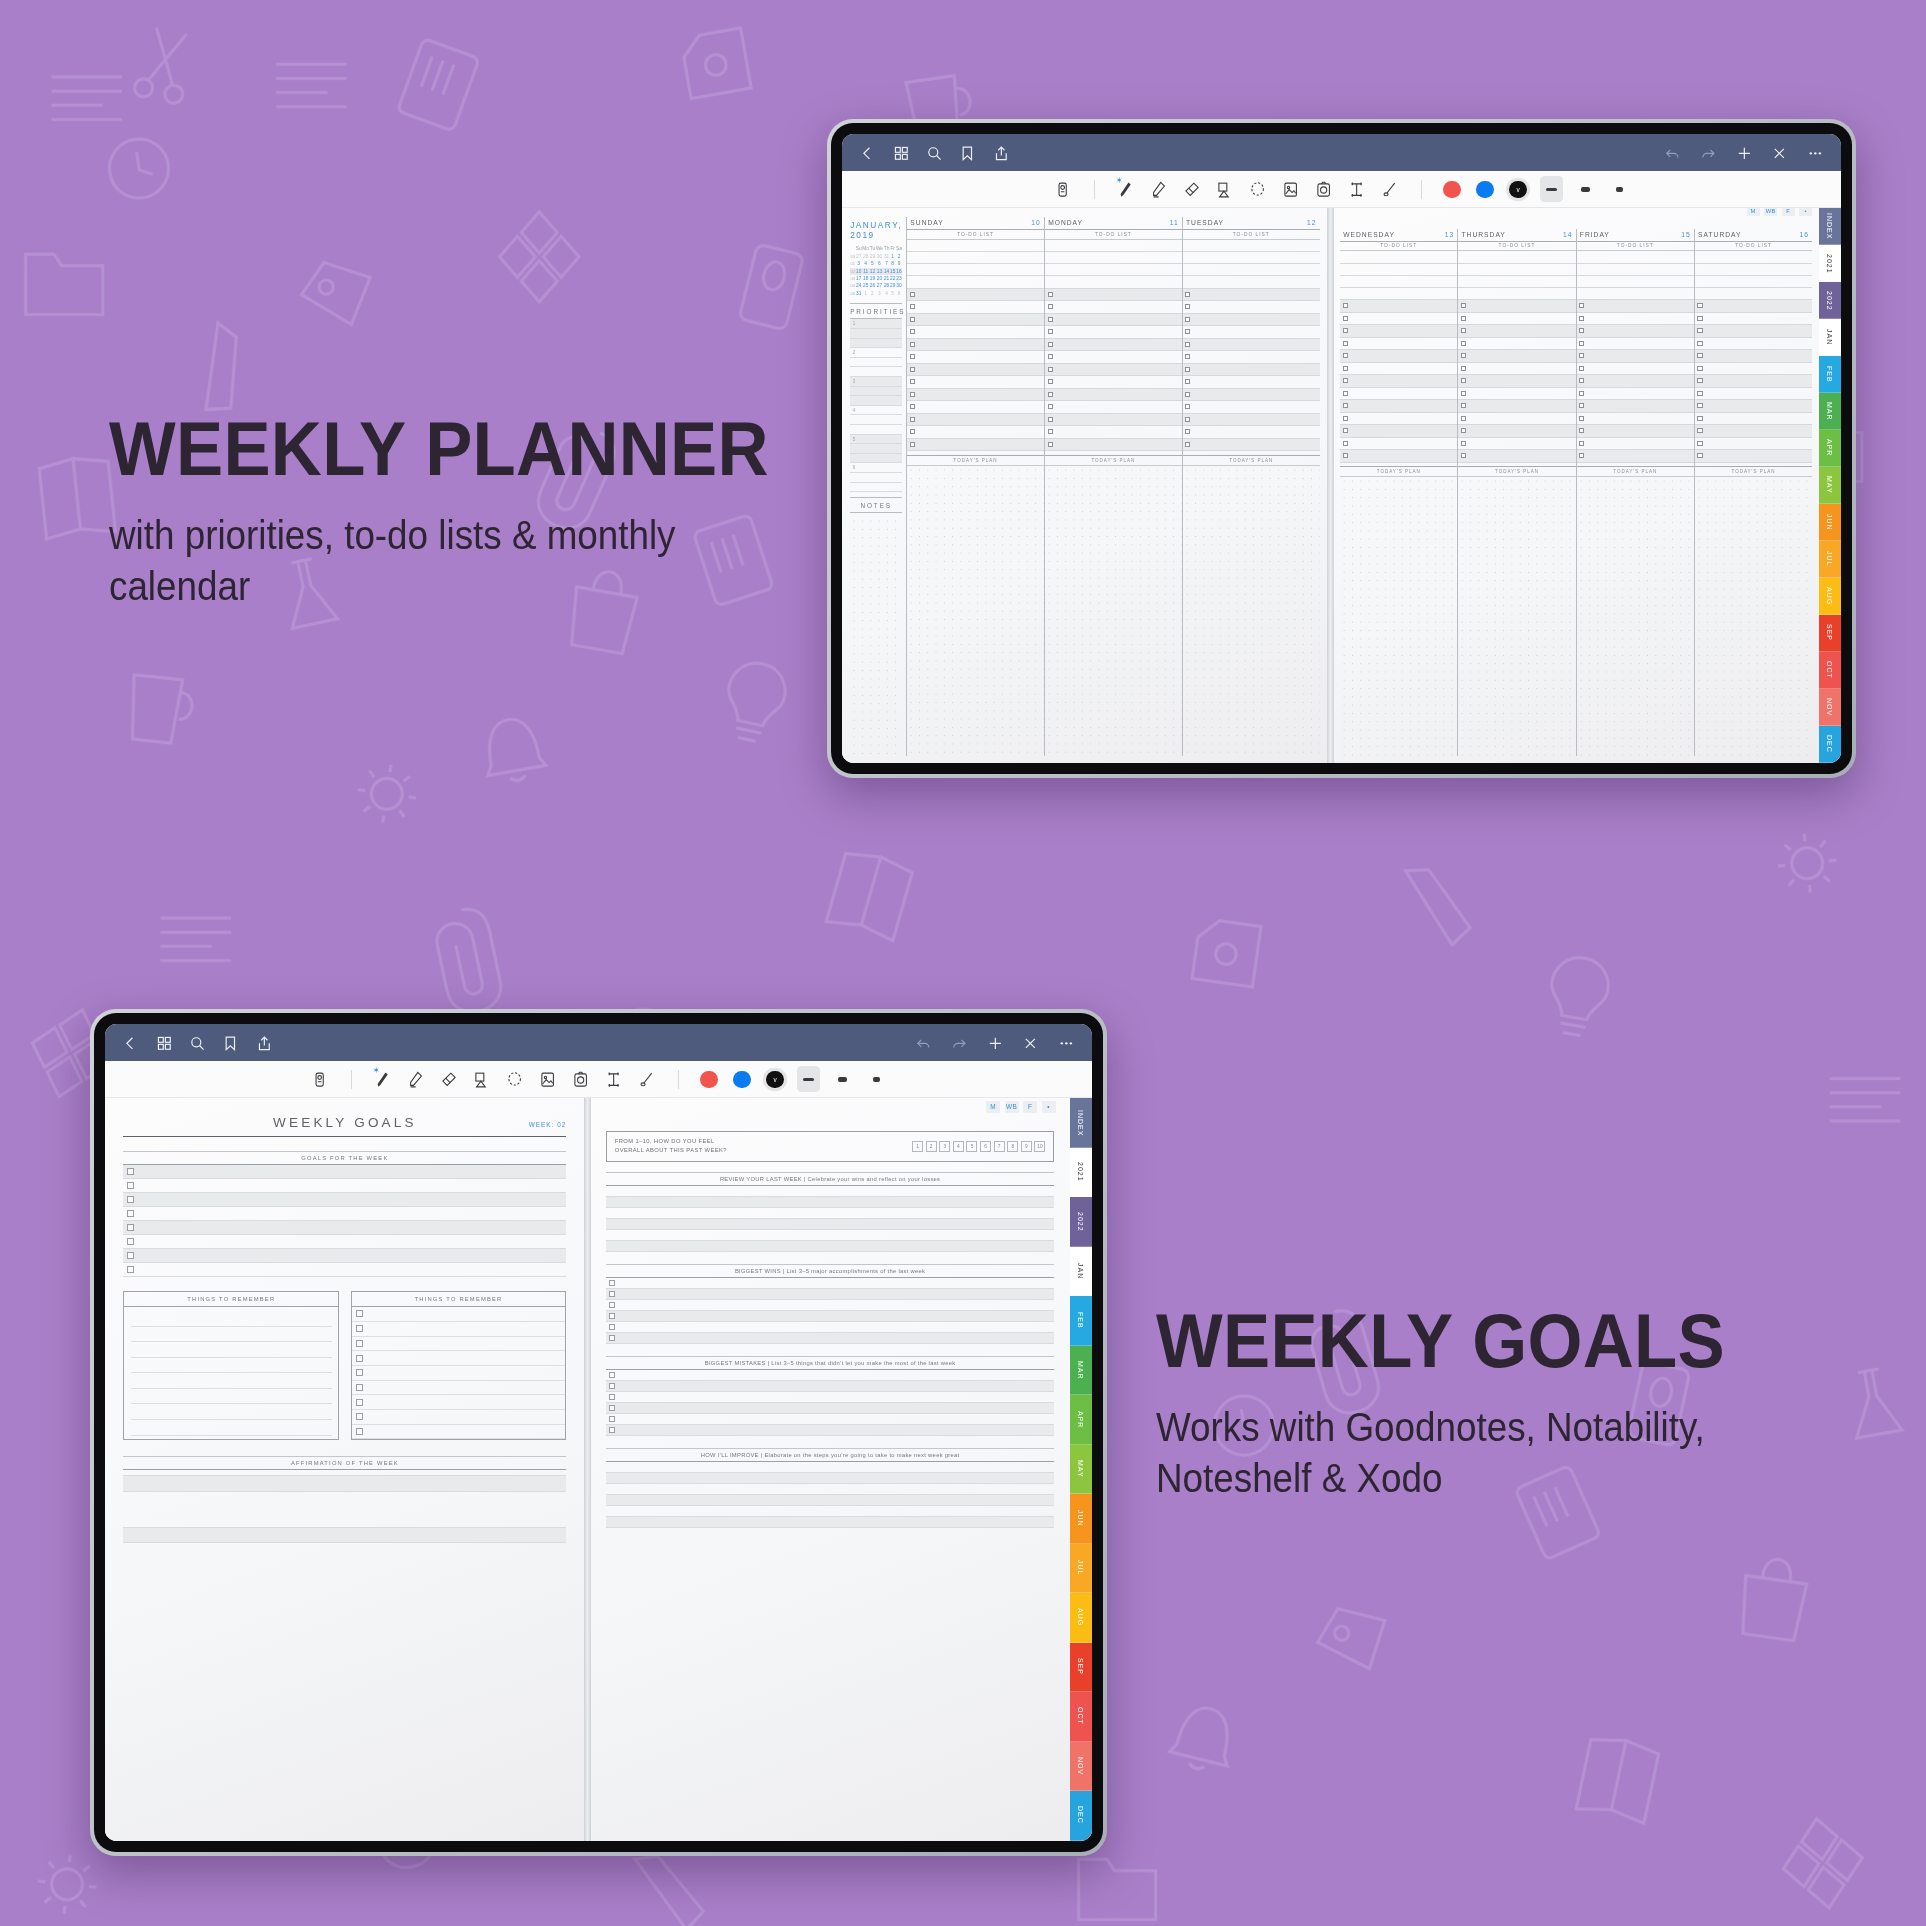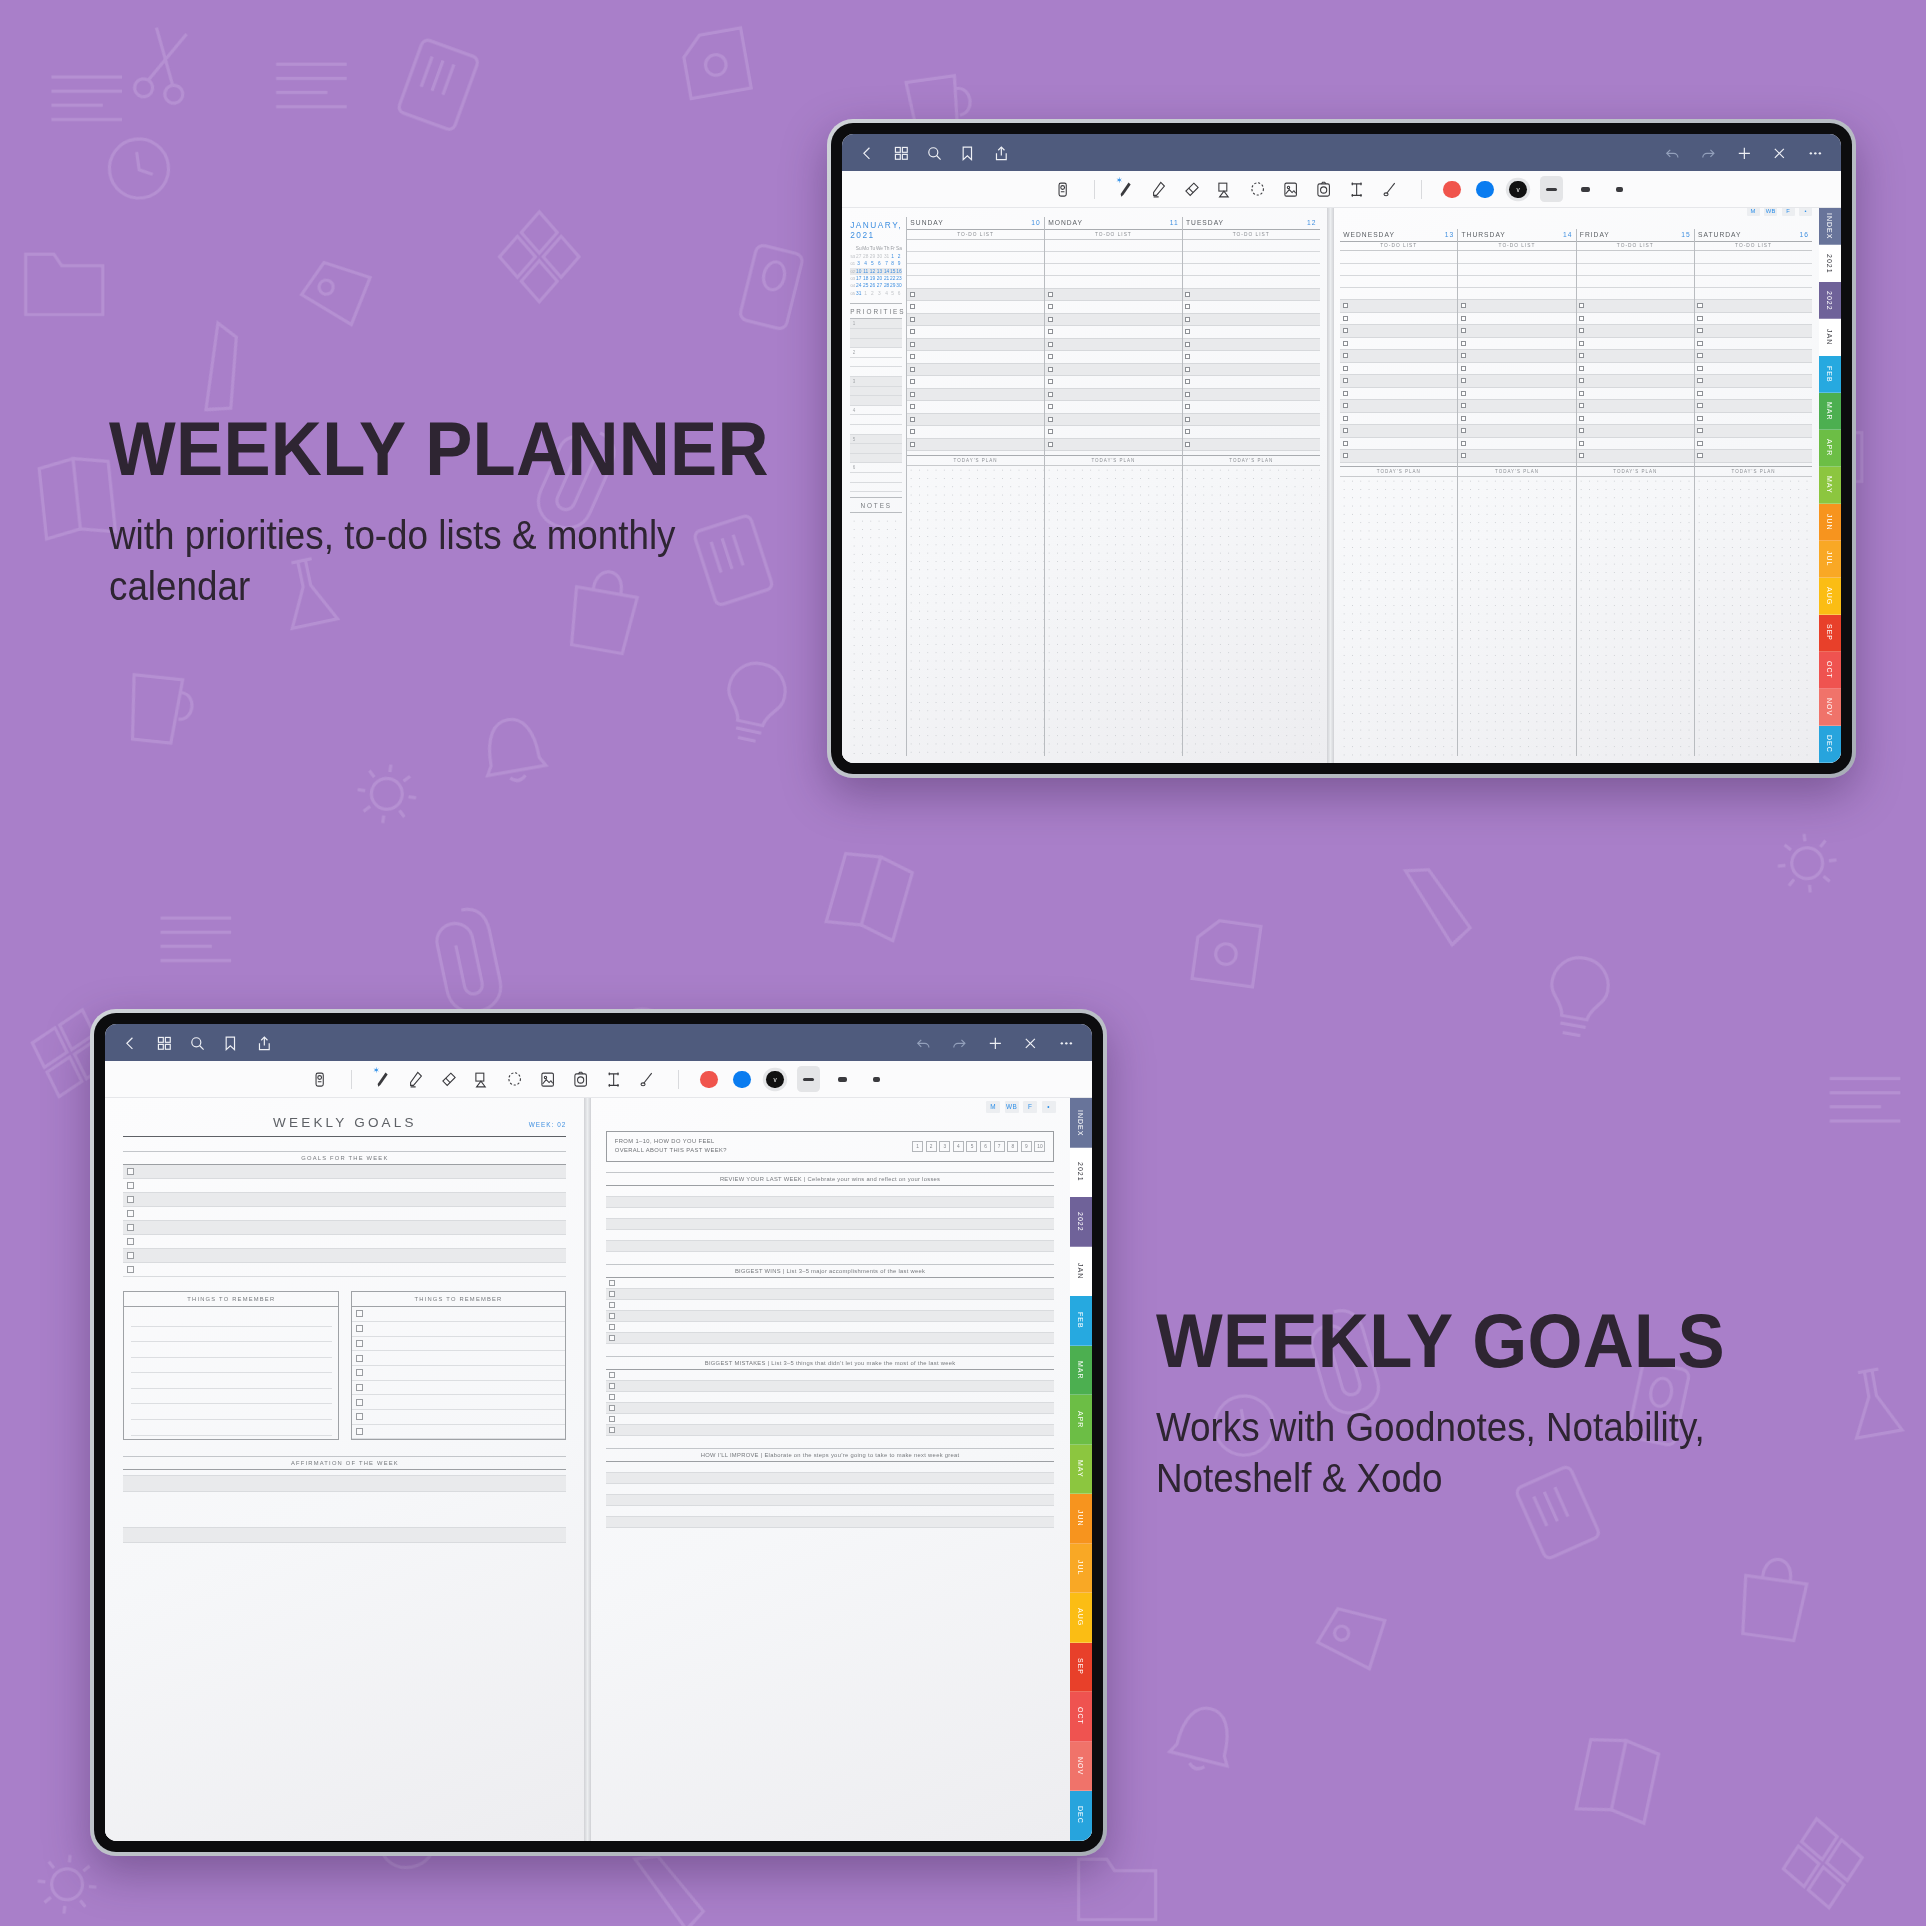--- a/index.html
+++ b/index.html
@@ -517,21 +517,21 @@
               <span class="width-bar" style="width:7px;height:5.8px"></span>
             </div>
         </div>
       </div>
 
       <div class="doc-area">
 
         <div class="page" style="width:calc((100% - 22px)/2 - 3.2px);padding:9px 7.7px 6.4px;display:flex;gap:0;">
 
           <div style="width:56px;flex:none;display:flex;flex-direction:column;padding-right:3.9px;">
-            <div class="cal-title" style="margin:2.6px 0 5.1px;">JANUARY, 2021</div>
+            <div class="cal-title" style="margin:2.6px 0 5.1px;">JANUARY, 2019</div>
             <table class="cal-tbl">
               <thead>
                   <tr id="p1-cal-head">
                     <th></th>
                     <th>Su</th>
                     <th>Mo</th>
                     <th>Tu</th>
                     <th>We</th>
                     <th>Th</th>
                     <th>Fr</th>

